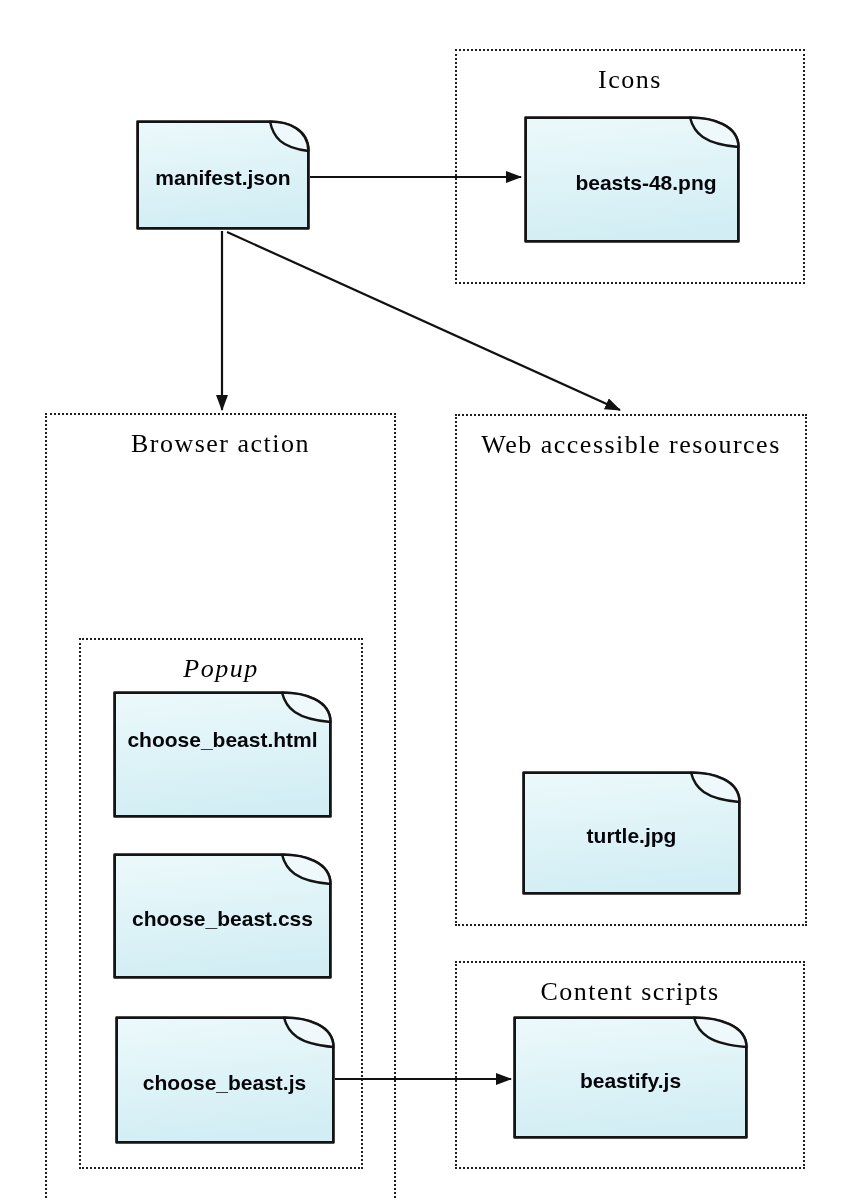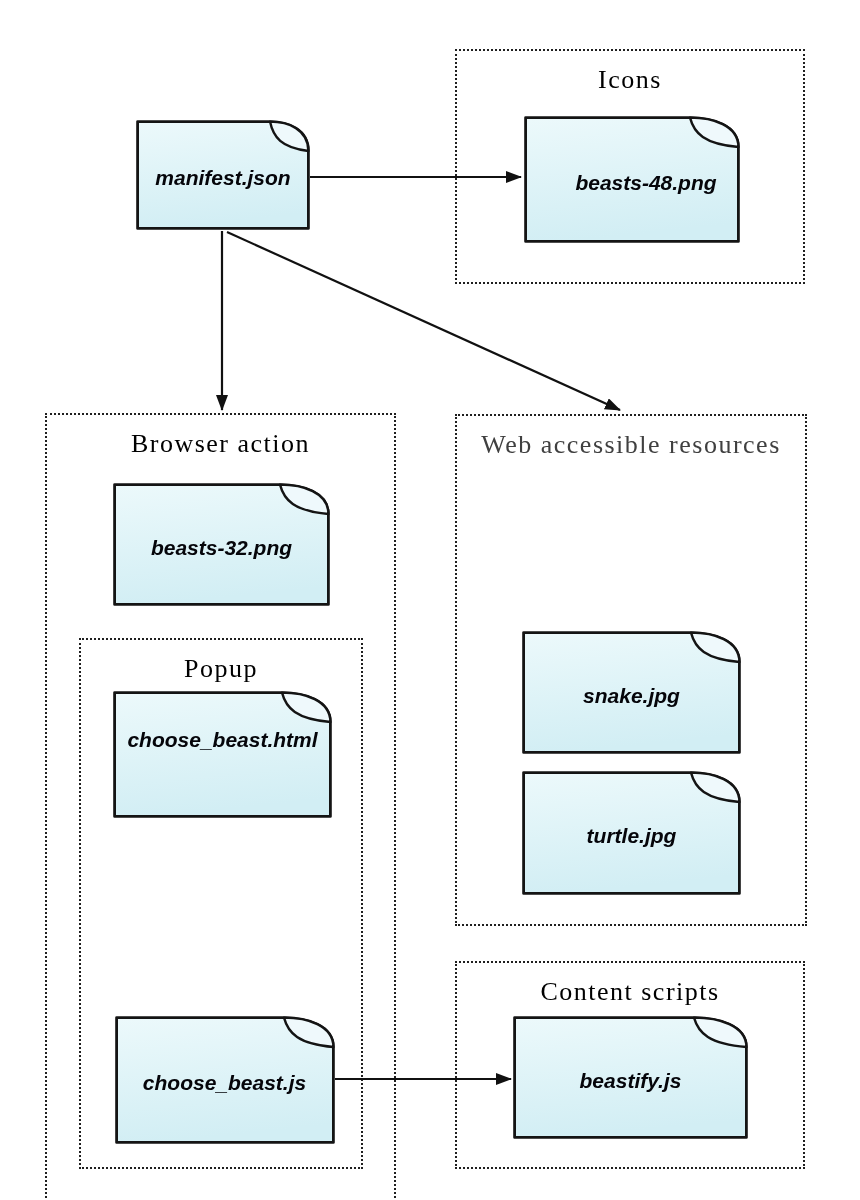--- a/index.html
+++ b/index.html
@@ -32,21 +32,20 @@
     font-family: "Liberation Serif", serif;
     font-size: 26px;
     line-height: 30px;
     letter-spacing: 1.5px;
     color: #000000;
     white-space: nowrap;
   }
   .file-node {
     position: absolute;
     z-index: 3;
-    font-style: italic;
   }
   .file-node svg {
     position: absolute;
     left: 0;
     top: 0;
     display: block;
   }
   .file-label {
     position: absolute;
     left: 0;
@@ -86,24 +85,24 @@
       <line x1="227" y1="196" x2="620" y2="374" stroke="#111111" stroke-width="2.2" marker-end="url(#arrowhead)"></line>
       <line x1="335" y1="1043" x2="511" y2="1043" stroke="#111111" stroke-width="2.2" marker-end="url(#arrowhead)"></line>
     </svg>
 <div class="group" style="left: 455px; top: 13px; width: 350px; height: 235px; border-color: rgb(31, 31, 31);">
       <div class="group-title" style="color: rgb(0, 0, 0);">Icons</div>
     </div>
     <div class="group" style="left: 45px; top: 377px; width: 351px; height: 789px; border-color: rgb(31, 31, 31);">
       <div class="group-title" style="color: rgb(0, 0, 0);">Browser action</div>
     </div>
     <div class="group" style="left: 79px; top: 602px; width: 284px; height: 531px; border-color: rgb(31, 31, 31);">
-      <div class="group-title" style="color: rgb(0, 0, 0);">Popup</div>
+      <div class="group-title" style="color: rgb(0, 0, 0); font-style: italic;">Popup</div>
     </div>
     <div class="group" style="left: 455px; top: 378px; width: 352px; height: 512px; border-color: rgb(31, 31, 31);">
-      <div class="group-title" style="color: #404040;">Web accessible resources</div>
+      <div class="group-title" style="color: #000000;">Web accessible resources</div>
     </div>
     <div class="group" style="left: 455px; top: 925px; width: 350px; height: 208px; border-color: rgb(31, 31, 31);">
       <div class="group-title" style="color: rgb(0, 0, 0);">Content scripts</div>
     </div>
     <div class="file-node" style="left: 136px; top: 84px; width: 174px; height: 110px;">
       <svg width="174" height="110" viewBox="0 0 174 110">
         <defs>
           <linearGradient id="nodegrad0" x1="0" y1="0" x2="0.18" y2="1">
             <stop offset="0" stop-color="#ecf9fb"></stop>
             <stop offset="1" stop-color="#d2eef4"></stop>
@@ -120,71 +119,58 @@
           <linearGradient id="nodegrad1" x1="0" y1="0" x2="0.18" y2="1">
             <stop offset="0" stop-color="#ecf9fb"></stop>
             <stop offset="1" stop-color="#d2eef4"></stop>
           </linearGradient>
         </defs>
         <path d="M 1.6 1.6 L 166 1.6 C 188.5 1.6 214.4 9.299999999999999 214.4 31 L 214.4 125.4 L 1.6 125.4 Z" fill="url(#nodegrad1)" stroke="#141414" stroke-width="2.8" stroke-linejoin="round"></path>
         <path d="M 166 1.6 C 188.5 1.6 214.4 9.299999999999999 214.4 31 C 180 27.900000000000002 170 17.05 166 1.6 Z" fill="#eff9fc" stroke="#141414" stroke-width="2.4" stroke-linejoin="round"></path>
       </svg>
       <div class="file-label" style="color: rgb(5, 5, 10);">beasts-48.png</div>
     </div>
-    <div class="file-node" style="left: 113px; top: 447px; width: 217px; height: 123px;">
-      <svg width="217" height="123" viewBox="0 0 217 123">
-        <defs>
-          <linearGradient id="nodegrad2" x1="0" y1="0" x2="0.18" y2="1">
-            <stop offset="0" stop-color="#ecf9fb"></stop>
-            <stop offset="1" stop-color="#d2eef4"></stop>
-          </linearGradient>
-        </defs>
-        <path d="M 1.6 1.6 L 167 1.6 C 189.5 1.6 215.4 9.299999999999999 215.4 31 L 215.4 121.4 L 1.6 121.4 Z" fill="url(#nodegrad2)" stroke="#141414" stroke-width="2.8" stroke-linejoin="round"></path>
-        <path d="M 167 1.6 C 189.5 1.6 215.4 9.299999999999999 215.4 31 C 181 27.900000000000002 171 17.05 167 1.6 Z" fill="#eff9fc" stroke="#141414" stroke-width="2.4" stroke-linejoin="round"></path>
-      </svg>
-      <div class="file-label" style="color: rgb(5, 5, 10);">beasts-32.png</div>
-    </div>
     <div class="file-node" style="left: 113px; top: 655px; width: 219px; height: 92px;">
       <svg width="219" height="127" viewBox="0 0 219 127">
         <defs>
           <linearGradient id="nodegrad3" x1="0" y1="0" x2="0.18" y2="1">
             <stop offset="0" stop-color="#ecf9fb"></stop>
             <stop offset="1" stop-color="#d2eef4"></stop>
           </linearGradient>
         </defs>
         <path d="M 1.6 1.6 L 169 1.6 C 191.5 1.6 217.4 9.299999999999999 217.4 31 L 217.4 125.4 L 1.6 125.4 Z" fill="url(#nodegrad3)" stroke="#141414" stroke-width="2.8" stroke-linejoin="round"></path>
         <path d="M 169 1.6 C 191.5 1.6 217.4 9.299999999999999 217.4 31 C 183 27.900000000000002 173 17.05 169 1.6 Z" fill="#eff9fc" stroke="#141414" stroke-width="2.4" stroke-linejoin="round"></path>
       </svg>
       <div class="file-label" style="color: rgb(5, 5, 10);">choose_beast.html</div>
     </div>
+    <div class="file-node" style="left: 113px; top: 817px; width: 219px; height: 126px;">
+      <svg width="219" height="126" viewBox="0 0 219 126">
+        <defs>
+          <linearGradient id="nodegrad4" x1="0" y1="0" x2="0.18" y2="1">
+            <stop offset="0" stop-color="#ecf9fb"></stop>
+            <stop offset="1" stop-color="#d2eef4"></stop>
+          </linearGradient>
+        </defs>
+        <path d="M 1.6 1.6 L 169 1.6 C 191.5 1.6 217.4 9.299999999999999 217.4 31 L 217.4 124.4 L 1.6 124.4 Z" fill="url(#nodegrad4)" stroke="#141414" stroke-width="2.8" stroke-linejoin="round"></path>
+        <path d="M 169 1.6 C 191.5 1.6 217.4 9.299999999999999 217.4 31 C 183 27.900000000000002 173 17.05 169 1.6 Z" fill="#eff9fc" stroke="#141414" stroke-width="2.4" stroke-linejoin="round"></path>
+      </svg>
+      <div class="file-label" style="color: rgb(5, 5, 10);">choose_beast.css</div>
+    </div>
     <div class="file-node" style="left: 115px; top: 980px; width: 219px; height: 128px;">
       <svg width="220" height="128" viewBox="0 0 220 128">
         <defs>
           <linearGradient id="nodegrad5" x1="0" y1="0" x2="0.18" y2="1">
             <stop offset="0" stop-color="#ecf9fb"></stop>
             <stop offset="1" stop-color="#d2eef4"></stop>
           </linearGradient>
         </defs>
         <path d="M 1.6 1.6 L 169 1.6 C 191.95 1.6 218.4 9.299999999999999 218.4 31 L 218.4 126.4 L 1.6 126.4 Z" fill="url(#nodegrad5)" stroke="#141414" stroke-width="2.8" stroke-linejoin="round"></path>
         <path d="M 169 1.6 C 191.95 1.6 218.4 9.299999999999999 218.4 31 C 183.28 27.900000000000002 173.08 17.05 169 1.6 Z" fill="#eff9fc" stroke="#141414" stroke-width="2.4" stroke-linejoin="round"></path>
       </svg>
       <div class="file-label" style="color: rgb(5, 5, 10);">choose_beast.js</div>
-    </div>
-    <div class="file-node" style="left: 522px; top: 595px; width: 219px; height: 123px;">
-      <svg width="219" height="123" viewBox="0 0 219 123">
-        <defs>
-          <linearGradient id="nodegrad7" x1="0" y1="0" x2="0.18" y2="1">
-            <stop offset="0" stop-color="#ecf9fb"></stop>
-            <stop offset="1" stop-color="#d2eef4"></stop>
-          </linearGradient>
-        </defs>
-        <path d="M 1.6 1.6 L 169 1.6 C 191.5 1.6 217.4 9.299999999999999 217.4 31 L 217.4 121.4 L 1.6 121.4 Z" fill="url(#nodegrad7)" stroke="#141414" stroke-width="2.8" stroke-linejoin="round"></path>
-        <path d="M 169 1.6 C 191.5 1.6 217.4 9.299999999999999 217.4 31 C 183 27.900000000000002 173 17.05 169 1.6 Z" fill="#eff9fc" stroke="#141414" stroke-width="2.4" stroke-linejoin="round"></path>
-      </svg>
-      <div class="file-label" style="color: rgb(5, 5, 10);">snake.jpg</div>
     </div>
     <div class="file-node" style="left: 522px; top: 735px; width: 219px; height: 124px;">
       <svg width="219" height="124" viewBox="0 0 219 124">
         <defs>
           <linearGradient id="nodegrad8" x1="0" y1="0" x2="0.18" y2="1">
             <stop offset="0" stop-color="#ecf9fb"></stop>
             <stop offset="1" stop-color="#d2eef4"></stop>
           </linearGradient>
         </defs>
         <path d="M 1.6 1.6 L 169 1.6 C 191.5 1.6 217.4 9.299999999999999 217.4 31 L 217.4 122.4 L 1.6 122.4 Z" fill="url(#nodegrad8)" stroke="#141414" stroke-width="2.8" stroke-linejoin="round"></path>

